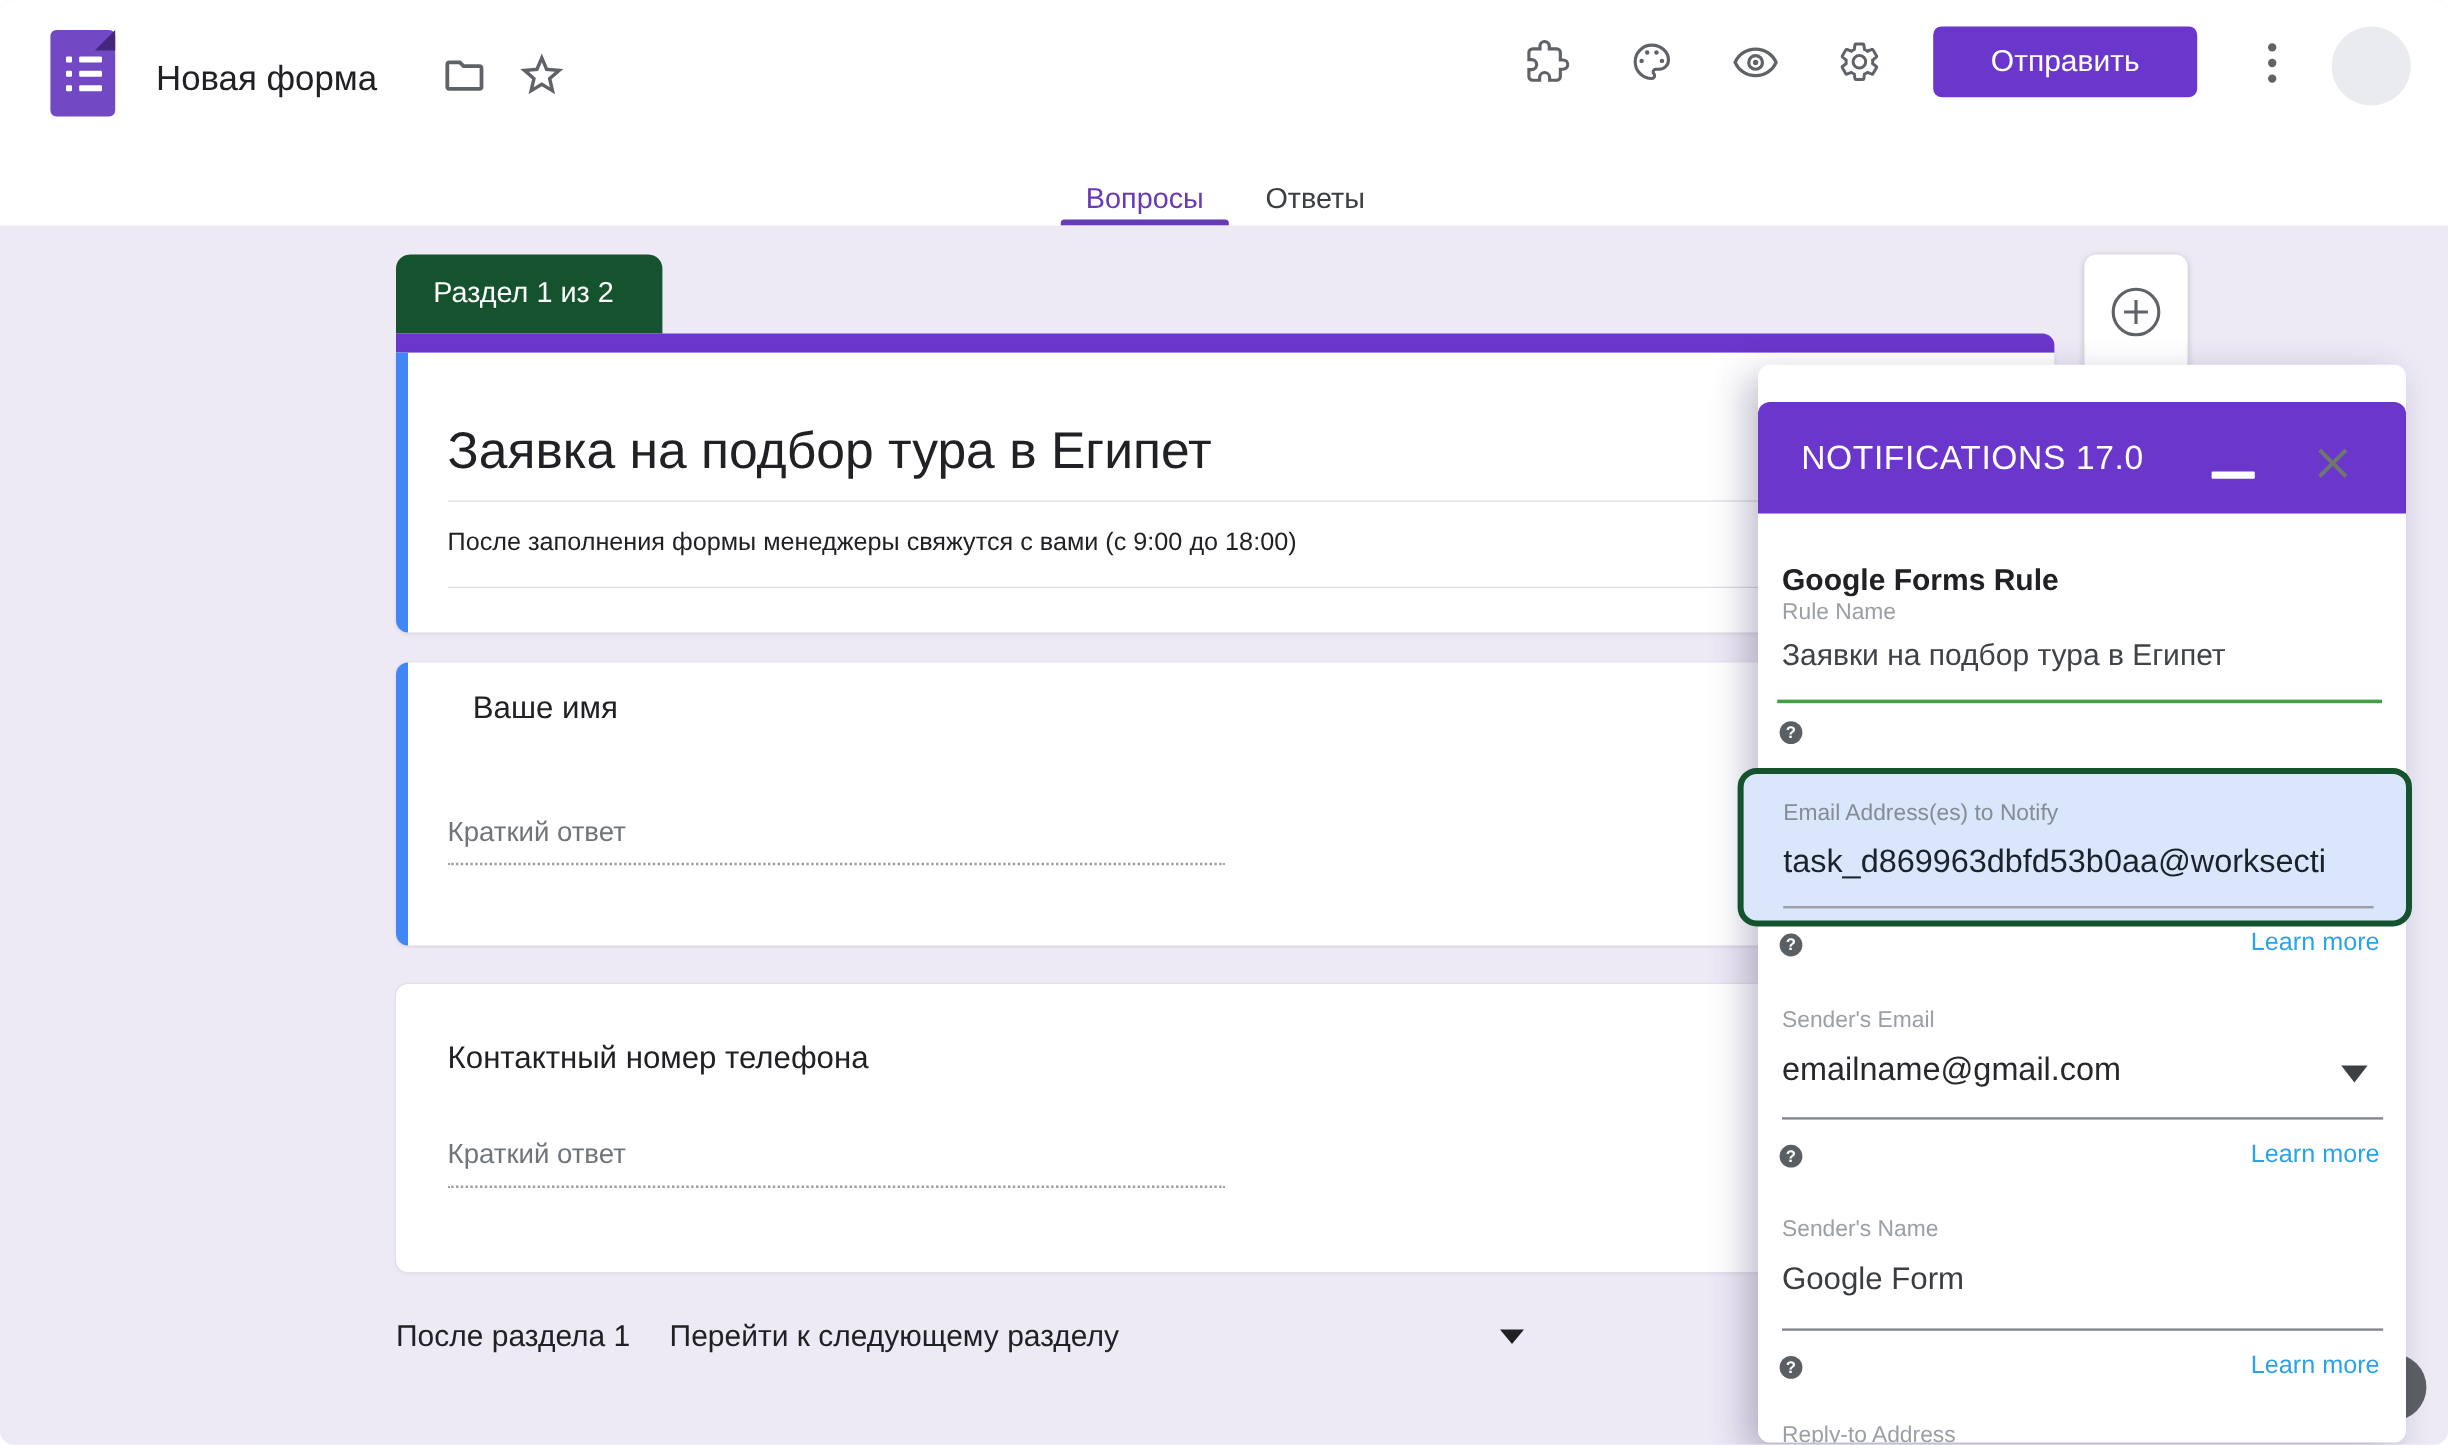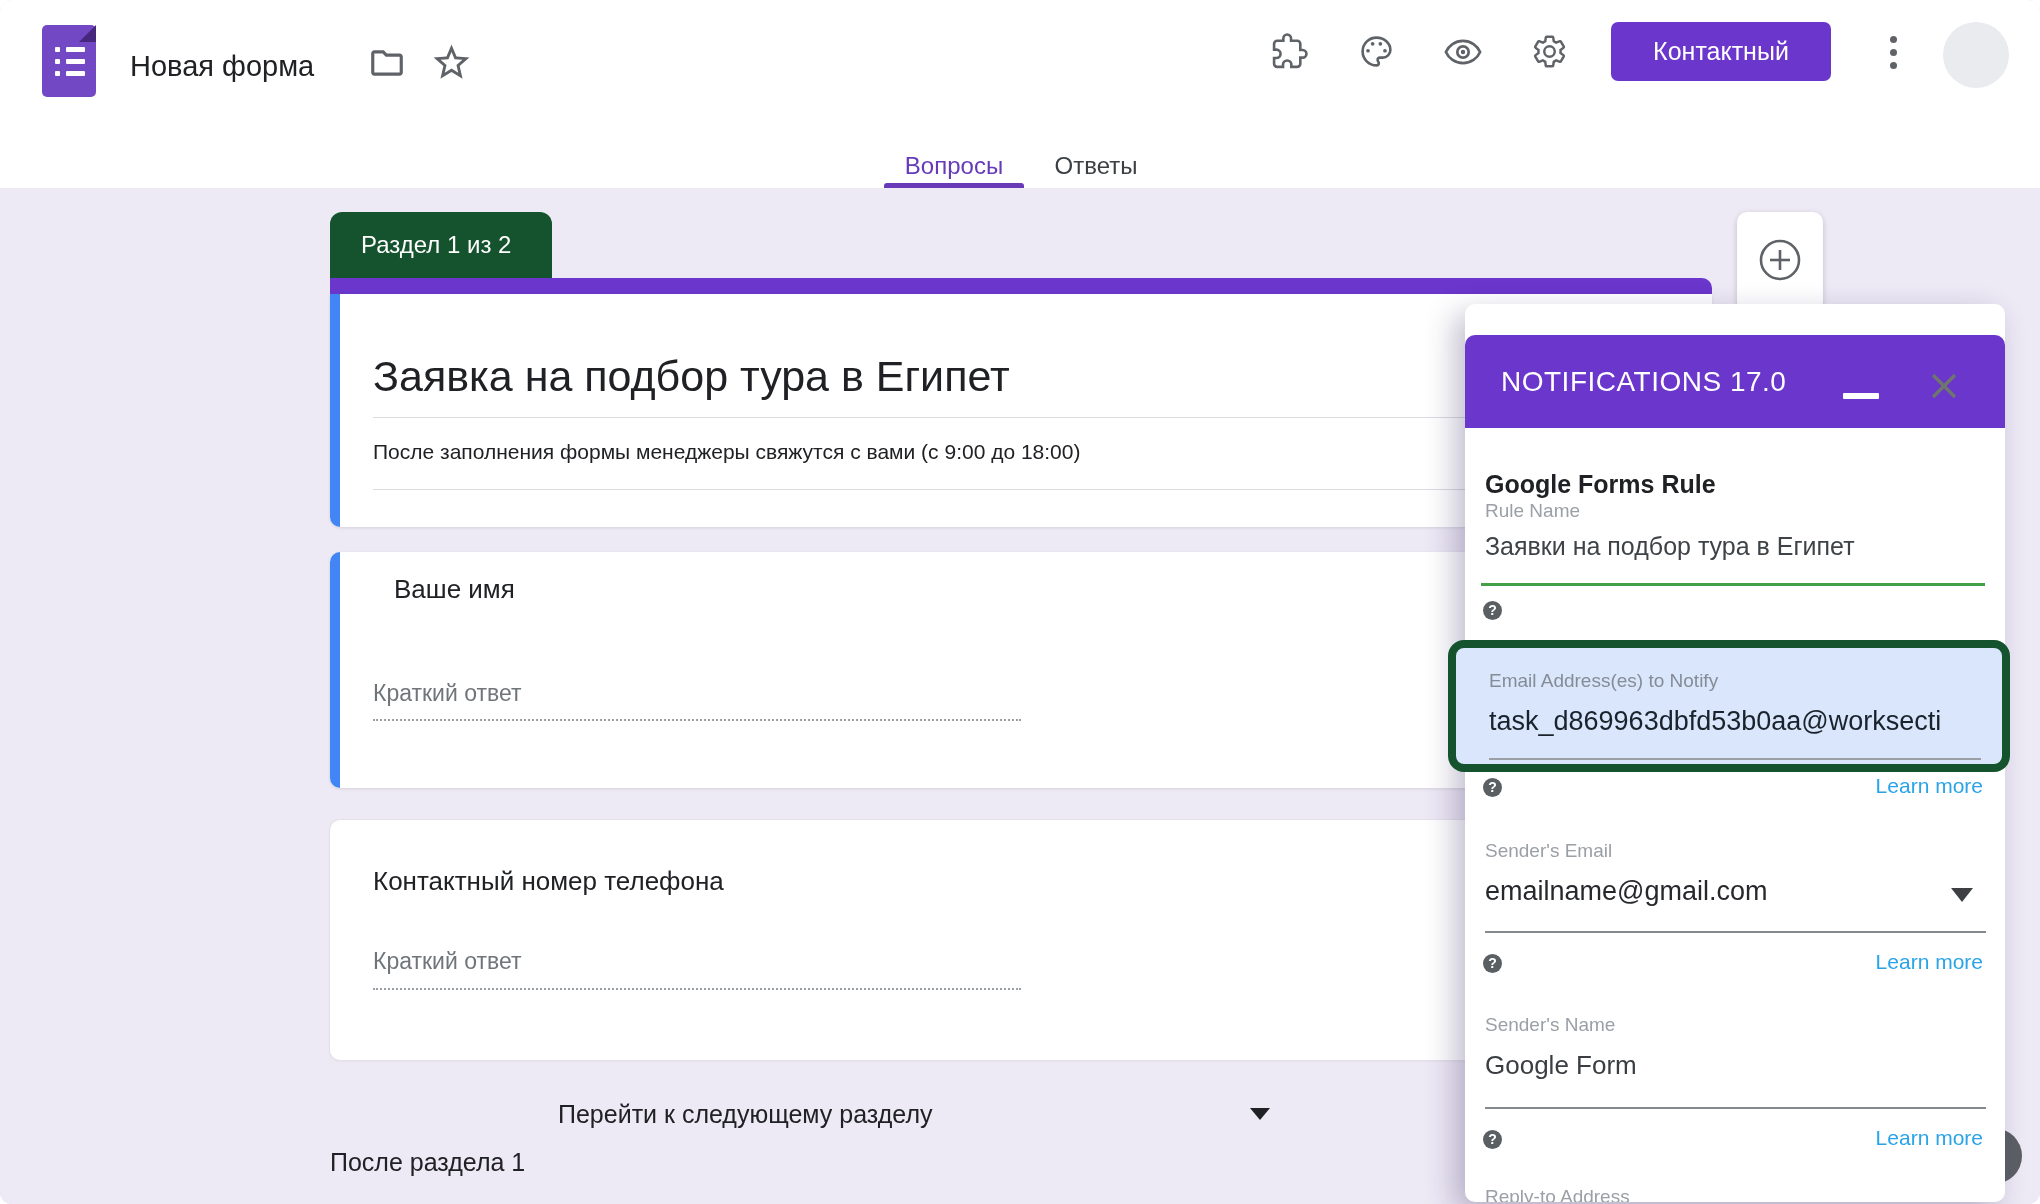--- a/index.html
+++ b/index.html
@@ -61,21 +61,21 @@
   .panel-header{left:0;top:0;width:540px;height:93px;background:#6b36cb;border-radius:10px 10px 0 0;margin-top:31px;}
   .panel-title{left:36px;top:0;height:93px;line-height:93px;color:#fff;font-size:28px;letter-spacing:.5px;font-weight:500;}
   .min-btn{left:378px;top:58px;width:36px;height:6px;background:#fff;border-radius:1px;cursor:pointer;}
   .p-label{font-size:19px;color:#9aa0a6;}
   .p-value{font-size:25px;color:#3f4347;white-space:nowrap;}
   .p-line{width:501px;height:2px;background:#85898e;}
   .help{width:19px;height:19px;border-radius:50%;background:#5a5f64;color:#fff;font-size:14px;font-weight:bold;
     text-align:center;line-height:19px;cursor:pointer;}
   .learn{font-size:21px;color:#2aa3e8;cursor:pointer;}
 
-  .hl-box{left:1448px;top:640px;width:562px;height:132px;background:#d9e6fb;border:8px solid #14532d;
+  .hl-box{left:1448px;top:640px;width:562px;height:132px;background:#d9e6fb;border:5px solid #14532d;
     border-radius:16px;z-index:12;box-sizing:border-box;}
   .hl-label{left:33px;top:22px;font-size:19px;color:#858c96;}
   .hl-value{left:33px;top:58px;width:500px;font-size:27px;color:#1a222c;white-space:nowrap;overflow:hidden;}
   .hl-line{left:33px;top:110px;width:492px;height:2px;background:#9aa0a6;}
 
   .sel-arrow{width:0;height:0;border-left:11px solid transparent;border-right:11px solid transparent;
     border-top:14px solid #3c4043;}
 </style>
 </head>
 <body>
@@ -114,21 +114,21 @@
     <svg class="abs ic" style="left:1444px;top:33px" width="38" height="38" viewBox="0 0 24 24" fill="none" stroke="#5f6368" stroke-width="1.7">
       <path d="M12 5C7 5 2.9 8 1.2 12 2.9 16 7 19 12 19s9.1-3 10.8-7C21.1 8 17 5 12 5z"></path>
       <circle cx="12" cy="12" r="3.6"></circle>
         <circle cx="12" cy="12" r="1.4" fill="#5f6368" stroke="none"></circle>
     </svg>
     <svg class="abs ic" style="left:1531px;top:33px" width="37" height="37" viewBox="0 0 24 24" fill="none" stroke="#5f6368" stroke-width="1.6">
       <path d="M19.14 12.94c.04-.3.06-.61.06-.94s-.02-.64-.07-.94l2.03-1.58a.49.49 0 0 0 .12-.61l-1.92-3.32a.49.49 0 0 0-.59-.22l-2.39.96c-.5-.38-1.03-.7-1.62-.94l-.36-2.54a.48.48 0 0 0-.48-.41h-3.84c-.24 0-.43.17-.47.41l-.36 2.54c-.59.24-1.13.57-1.62.94l-2.39-.96a.49.49 0 0 0-.59.22L2.74 8.87a.48.48 0 0 0 .12.61l2.03 1.58c-.05.3-.09.63-.09.94s.02.64.07.94l-2.03 1.58a.49.49 0 0 0-.12.61l1.92 3.32c.12.22.37.29.59.22l2.39-.96c.5.38 1.03.7 1.62.94l.36 2.54c.05.24.24.41.48.41h3.84c.24 0 .44-.17.47-.41l.36-2.54c.59-.24 1.13-.56 1.62-.94l2.39.96c.22.08.47 0 .59-.22l1.92-3.32a.49.49 0 0 0-.12-.61l-2.01-1.58z"></path>
       <circle cx="12" cy="12" r="3.4"></circle>
     </svg>
 
-    <div class="abs send-btn">Контактный</div>
+    <div class="abs send-btn">Отправить</div>
 
     <div class="abs kebab" style="left:1884px;top:34px;padding:2px 6px;">
       <span></span>
         <span></span>
         <span></span>
     </div>
     <div class="abs avatar"></div>
 
     <div class="abs tab active" style="left:884px;width:140px;font-weight:normal;color:#673ab7;">Вопросы</div>
     <div class="abs tab idle" style="left:1040px;width:112px;">Ответы</div>
@@ -151,21 +151,21 @@
   <div class="abs blue-strip2"></div>
   <div class="abs q-title" style="left:373px;top:574px;margin-left:21px;">Ваше имя</div>
   <div class="abs q-placeholder" style="left:373px;top:680px;">Краткий ответ</div>
   <div class="abs dotted" style="left:373px;top:719px;"></div>
 
   <div class="abs card card3"></div>
   <div class="abs q-title" style="left:373px;top:866px;">Контактный номер телефона</div>
   <div class="abs q-placeholder" style="left:373px;top:948px;">Краткий ответ</div>
   <div class="abs dotted" style="left:373px;top:988px;"></div>
 
-  <div class="abs footer-text" style="left:330px;top:1100px;margin-top:48px;">После раздела 1</div>
+  <div class="abs footer-text" style="left:330px;top:1100px;">После раздела 1</div>
   <div class="abs footer-text" style="left:558px;top:1100px;">Перейти к следующему разделу</div>
   <div class="abs dd-arrow" style="left:1250px;top:1108px;"></div>
 
   <div class="abs add-toolbar">
     <svg style="position:absolute;left:21px;top:26px;" width="44" height="44" viewBox="0 0 44 44" fill="none" stroke="#5f6368" stroke-width="2.6">
       <circle cx="22" cy="22" r="19"></circle>
         <line x1="22" y1="12" x2="22" y2="32"></line>
         <line x1="12" y1="22" x2="32" y2="22"></line>
     </svg>
   </div>

